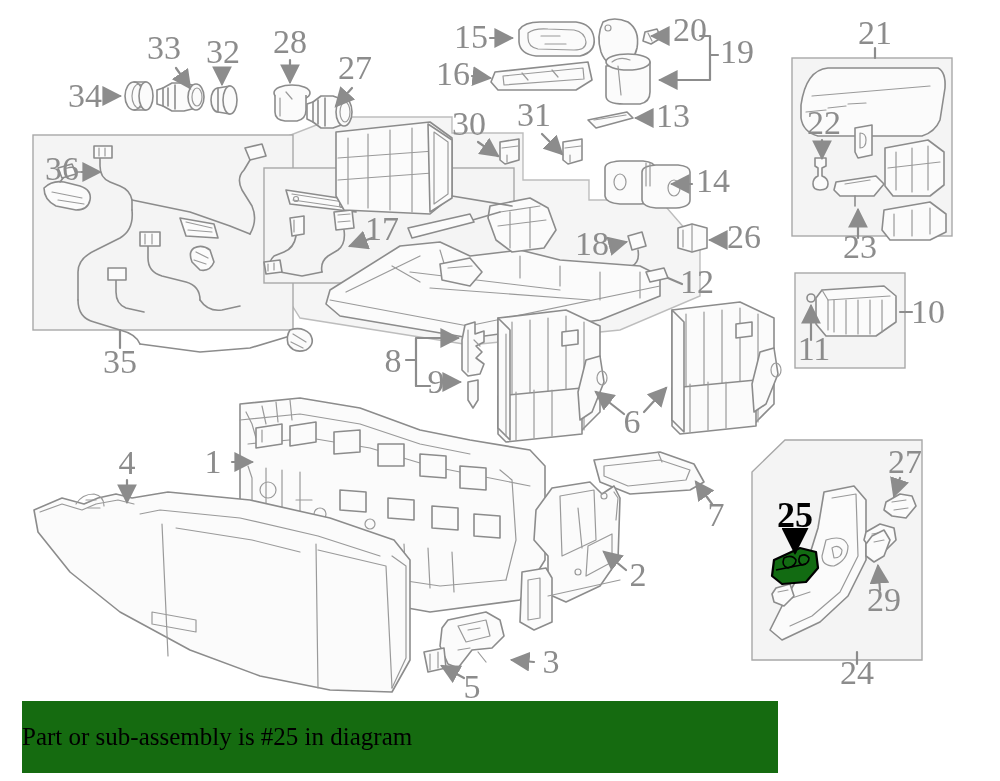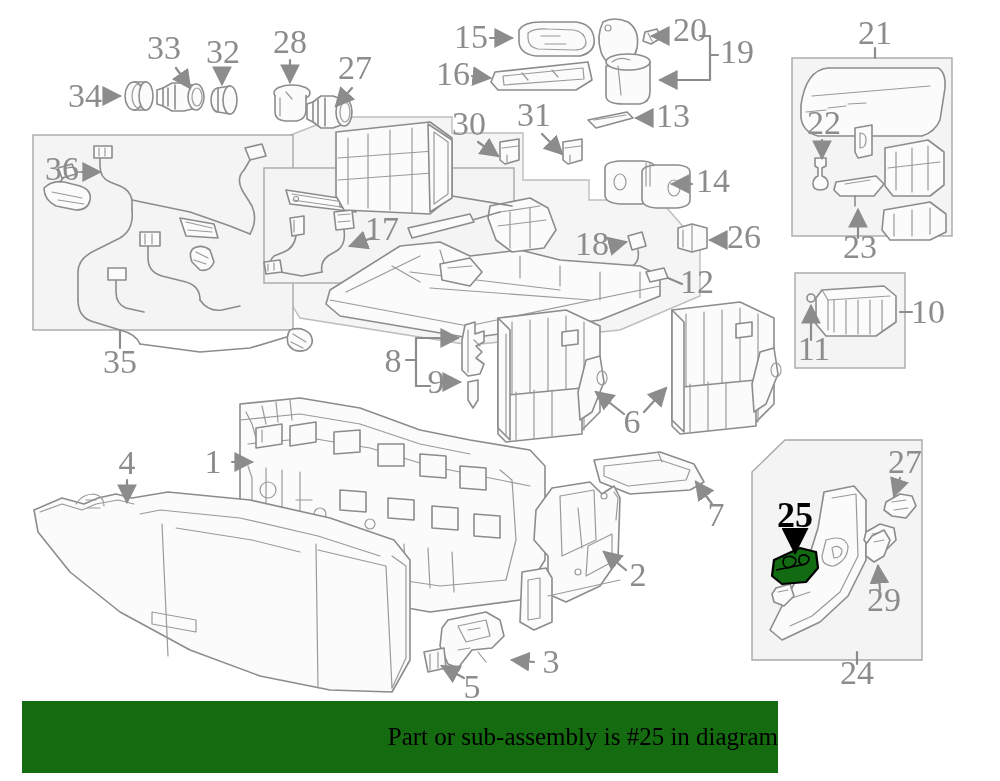--- a/index.html
+++ b/index.html
@@ -15,21 +15,21 @@
   #diagram{position:absolute;left:0;top:0;width:1000px;height:781px;}
 
   .banner{
     position:absolute;
     left:22px; top:701px;
     width:756px; height:72px;
     background:#156b10;
     color:#000000;
     display:flex;
     flex-direction:column;
-    align-items:flex-end;
+    align-items:flex-start;
     justify-content:center;
     font-family:"Liberation Serif", serif;
     font-size:25px;
     line-height:30px;
     letter-spacing:0px;
   }
   .banner .line{white-space:nowrap;}
 </style>
 </head>
 <body>

